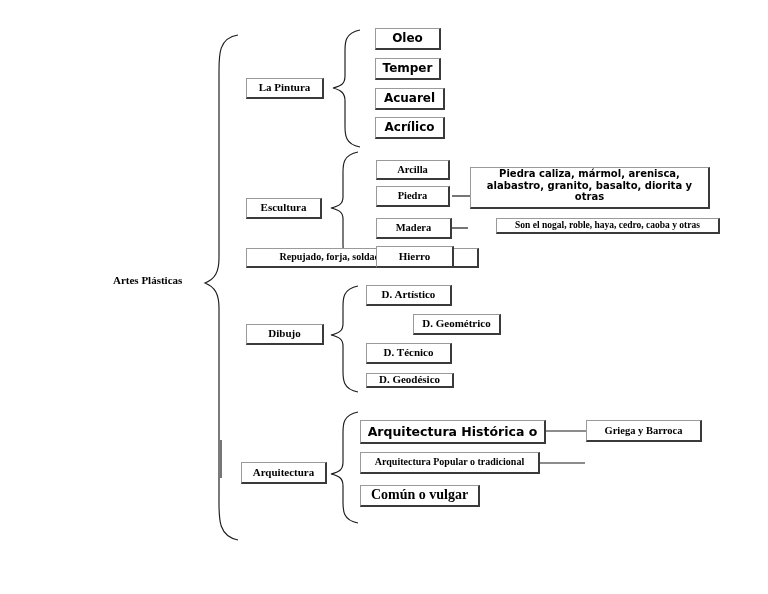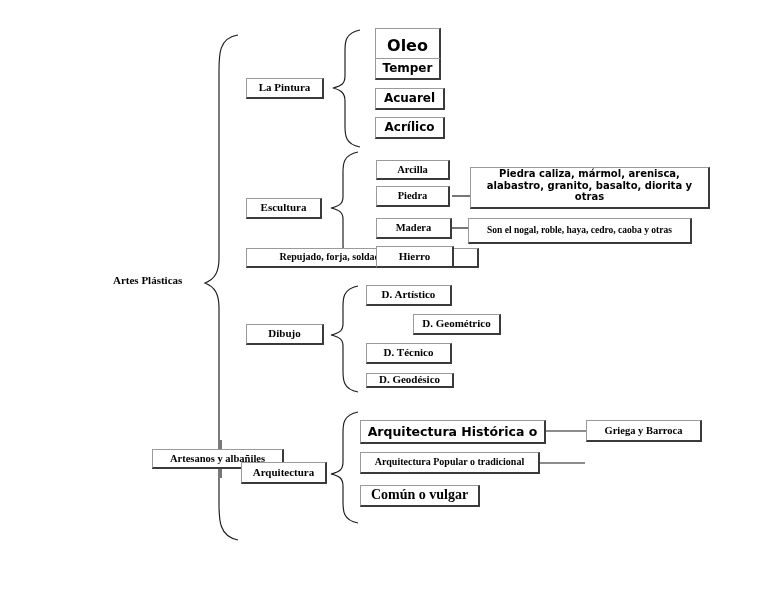--- a/index.html
+++ b/index.html
@@ -121,39 +121,38 @@
              C 342 415, 343 426, 343 435
              L 343 462
              C 343 470, 339 472, 331 474
              C 339 476, 343 478, 343 486
              L 343 500
              C 343 509, 342 520, 358 523"></path>
   </svg>
 
   <div class="plain" style="left:113px; top:274px; font-size:11px;">Artes Plásticas</div>
 
-  <div class="node" style="left:152px; top:449px; width:132px; height:20px; font-size:10.5px;">Artesanos y albañiles</div>
 
   <div class="node" style="left:246px; top:78px; width:78px; height:21px; font-size:11px;">La Pintura</div>
 
-  <div class="node sans" style="left:375px; top:28px; width:66px; height:38px; font-size:16px;">Oleo</div>
+  <div class="node sans" style="left:375px; top:28px; width:66px; height:22px; font-size:12px;">Oleo</div>
   <div class="node sans" style="left:375px; top:58px; width:66px; height:22px; font-size:12px;">Temper</div>
   <div class="node sans" style="left:375px; top:88px; width:70px; height:22px; font-size:12px;">Acuarel</div>
   <div class="node sans" style="left:375px; top:117px; width:70px; height:22px; font-size:12px;">Acrílico</div>
 
   <div class="node" style="left:246px; top:198px; width:76px; height:21px; font-size:11px;">Escultura</div>
 
   <div class="node" style="left:376px; top:160px; width:74px; height:20px; font-size:10.5px;">Arcilla</div>
   <div class="node" style="left:376px; top:186px; width:74px; height:21px; font-size:10.5px; z-index:6;">Piedra</div>
   <div class="node" style="left:376px; top:218px; width:76px; height:21px; font-size:10.5px; z-index:6;">Madera</div>
   <div class="node" style="left:376px; top:246px; width:78px; height:22px; font-size:11px; z-index:7;">Hierro</div>
 
   <div class="node sans wrap" style="left:470px; top:167px; width:240px; height:42px; font-size:10px; padding:0 11px; align-items:flex-start;">Piedra caliza, mármol, arenisca, alabastro, granito, basalto, diorita y otras</div>
 
-  <div class="node" style="left:468px; top:218px; width:224px; height:26px; font-size:9.5px;">Son el nogal, roble, haya, cedro, caoba y otras</div>
+  <div class="node" style="left:496px; top:218px; width:224px; height:16px; font-size:9.5px;">Son el nogal, roble, haya, cedro, caoba y otras</div>
 
   <div class="node" style="left:246px; top:248px; width:233px; height:20px; font-size:10px; z-index:5;">Repujado, forja, soldadura y escultura</div>
 
   <div class="node" style="left:246px; top:324px; width:78px; height:21px; font-size:11px;">Dibujo</div>
 
   <div class="node" style="left:366px; top:285px; width:86px; height:21px; font-size:11px;">D. Artístico</div>
   <div class="node" style="left:366px; top:314px; width:88px; height:21px; font-size:11px;margin-left:47px;">D. Geométrico</div>
   <div class="node" style="left:366px; top:343px; width:86px; height:21px; font-size:11px;">D. Técnico</div>
   <div class="node" style="left:366px; top:373px; width:88px; height:15px; font-size:11px;">D. Geodésico</div>
 

